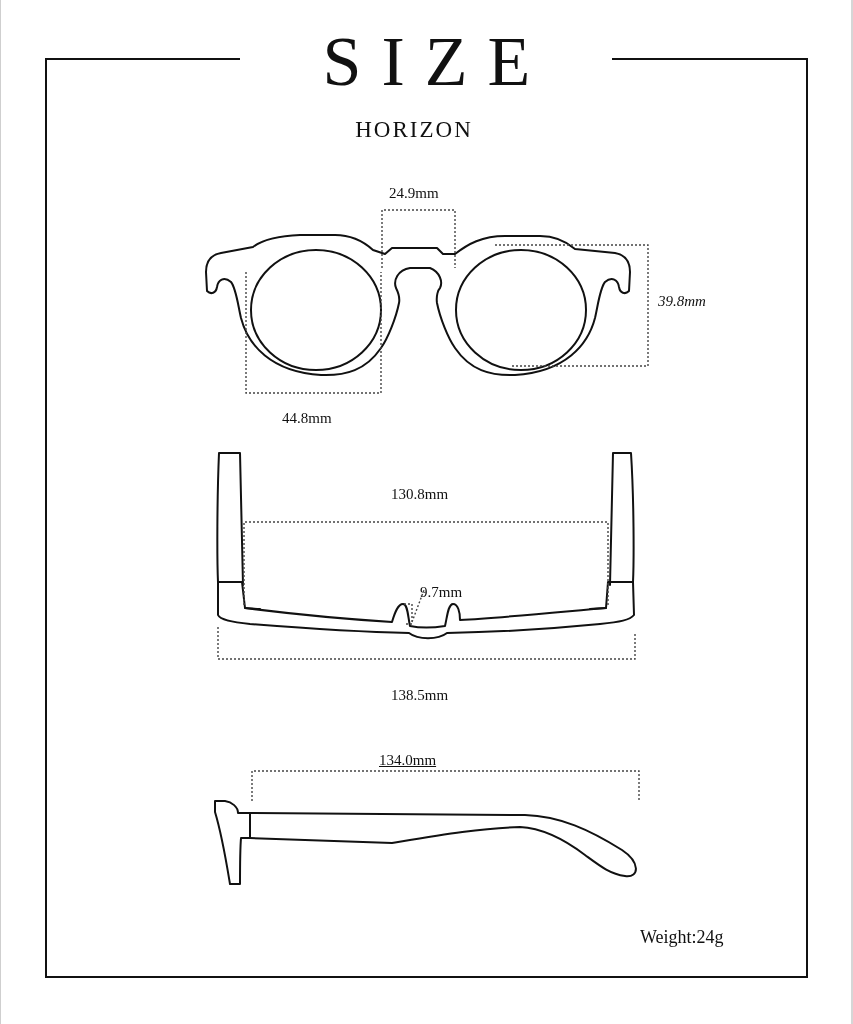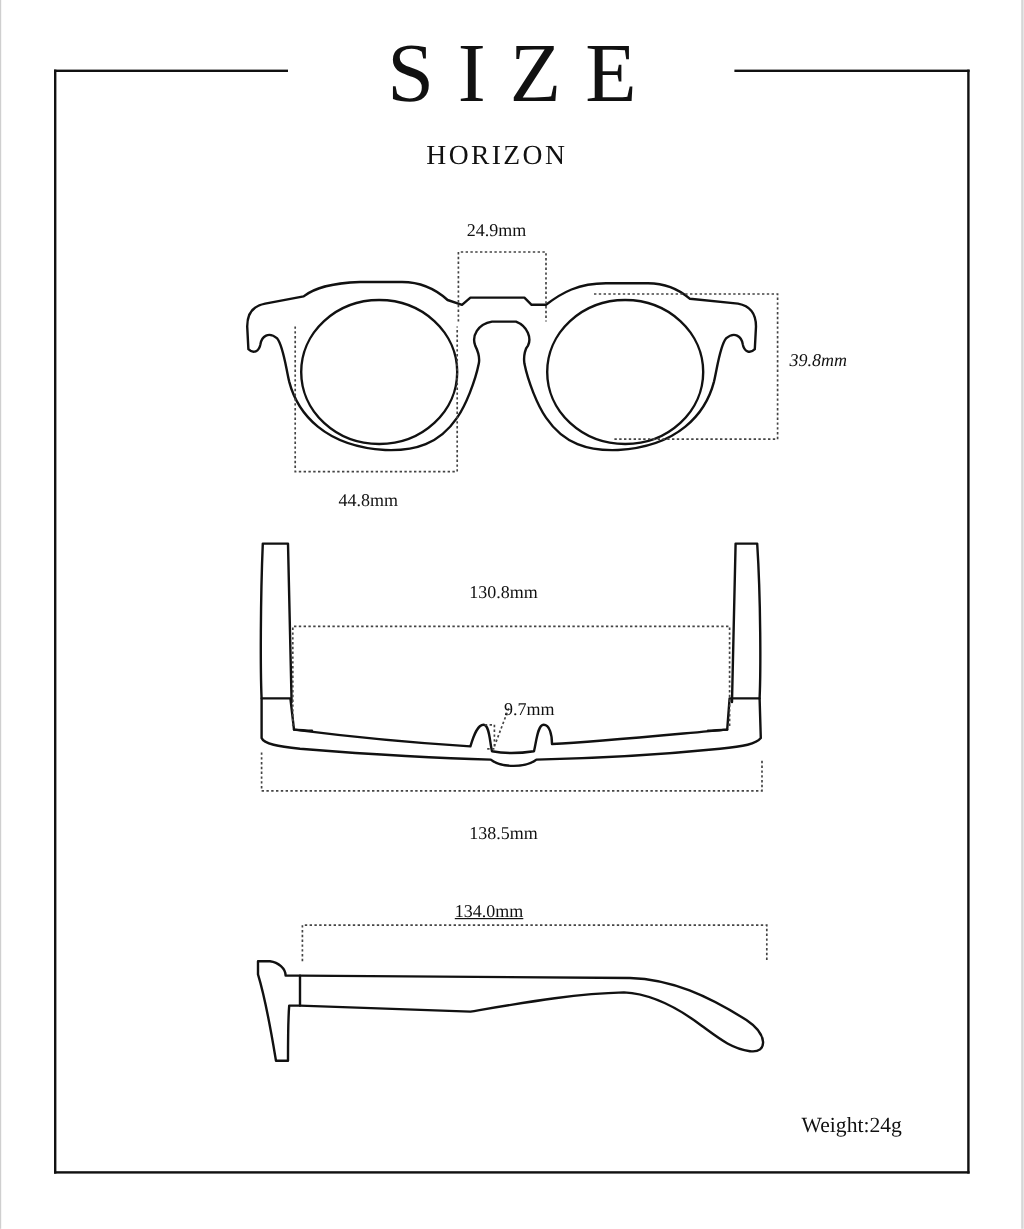--- a/index.html
+++ b/index.html
@@ -59,13 +59,13 @@
   </g>
 </svg>
 
 <div class="label" style="left:389px; top:184px;">24.9mm</div>
 <div class="label" style="left:658px; top:292px;font-style:italic;">39.8mm</div>
 <div class="label" style="left:282px; top:409px;">44.8mm</div>
 <div class="label" style="left:391px; top:485px;">130.8mm</div>
 <div class="label" style="left:420px; top:583px;">9.7mm</div>
 <div class="label" style="left:391px; top:676px;margin-top:10px;">138.5mm</div>
 <div class="label" style="left:379px; top:751px;text-decoration:underline;">134.0mm</div>
-<div class="weight" style="left:668px; top:926px;">Weight:24g</div>
+<div class="weight" style="left:640px; top:926px;">Weight:24g</div>
 
 </body></html>

